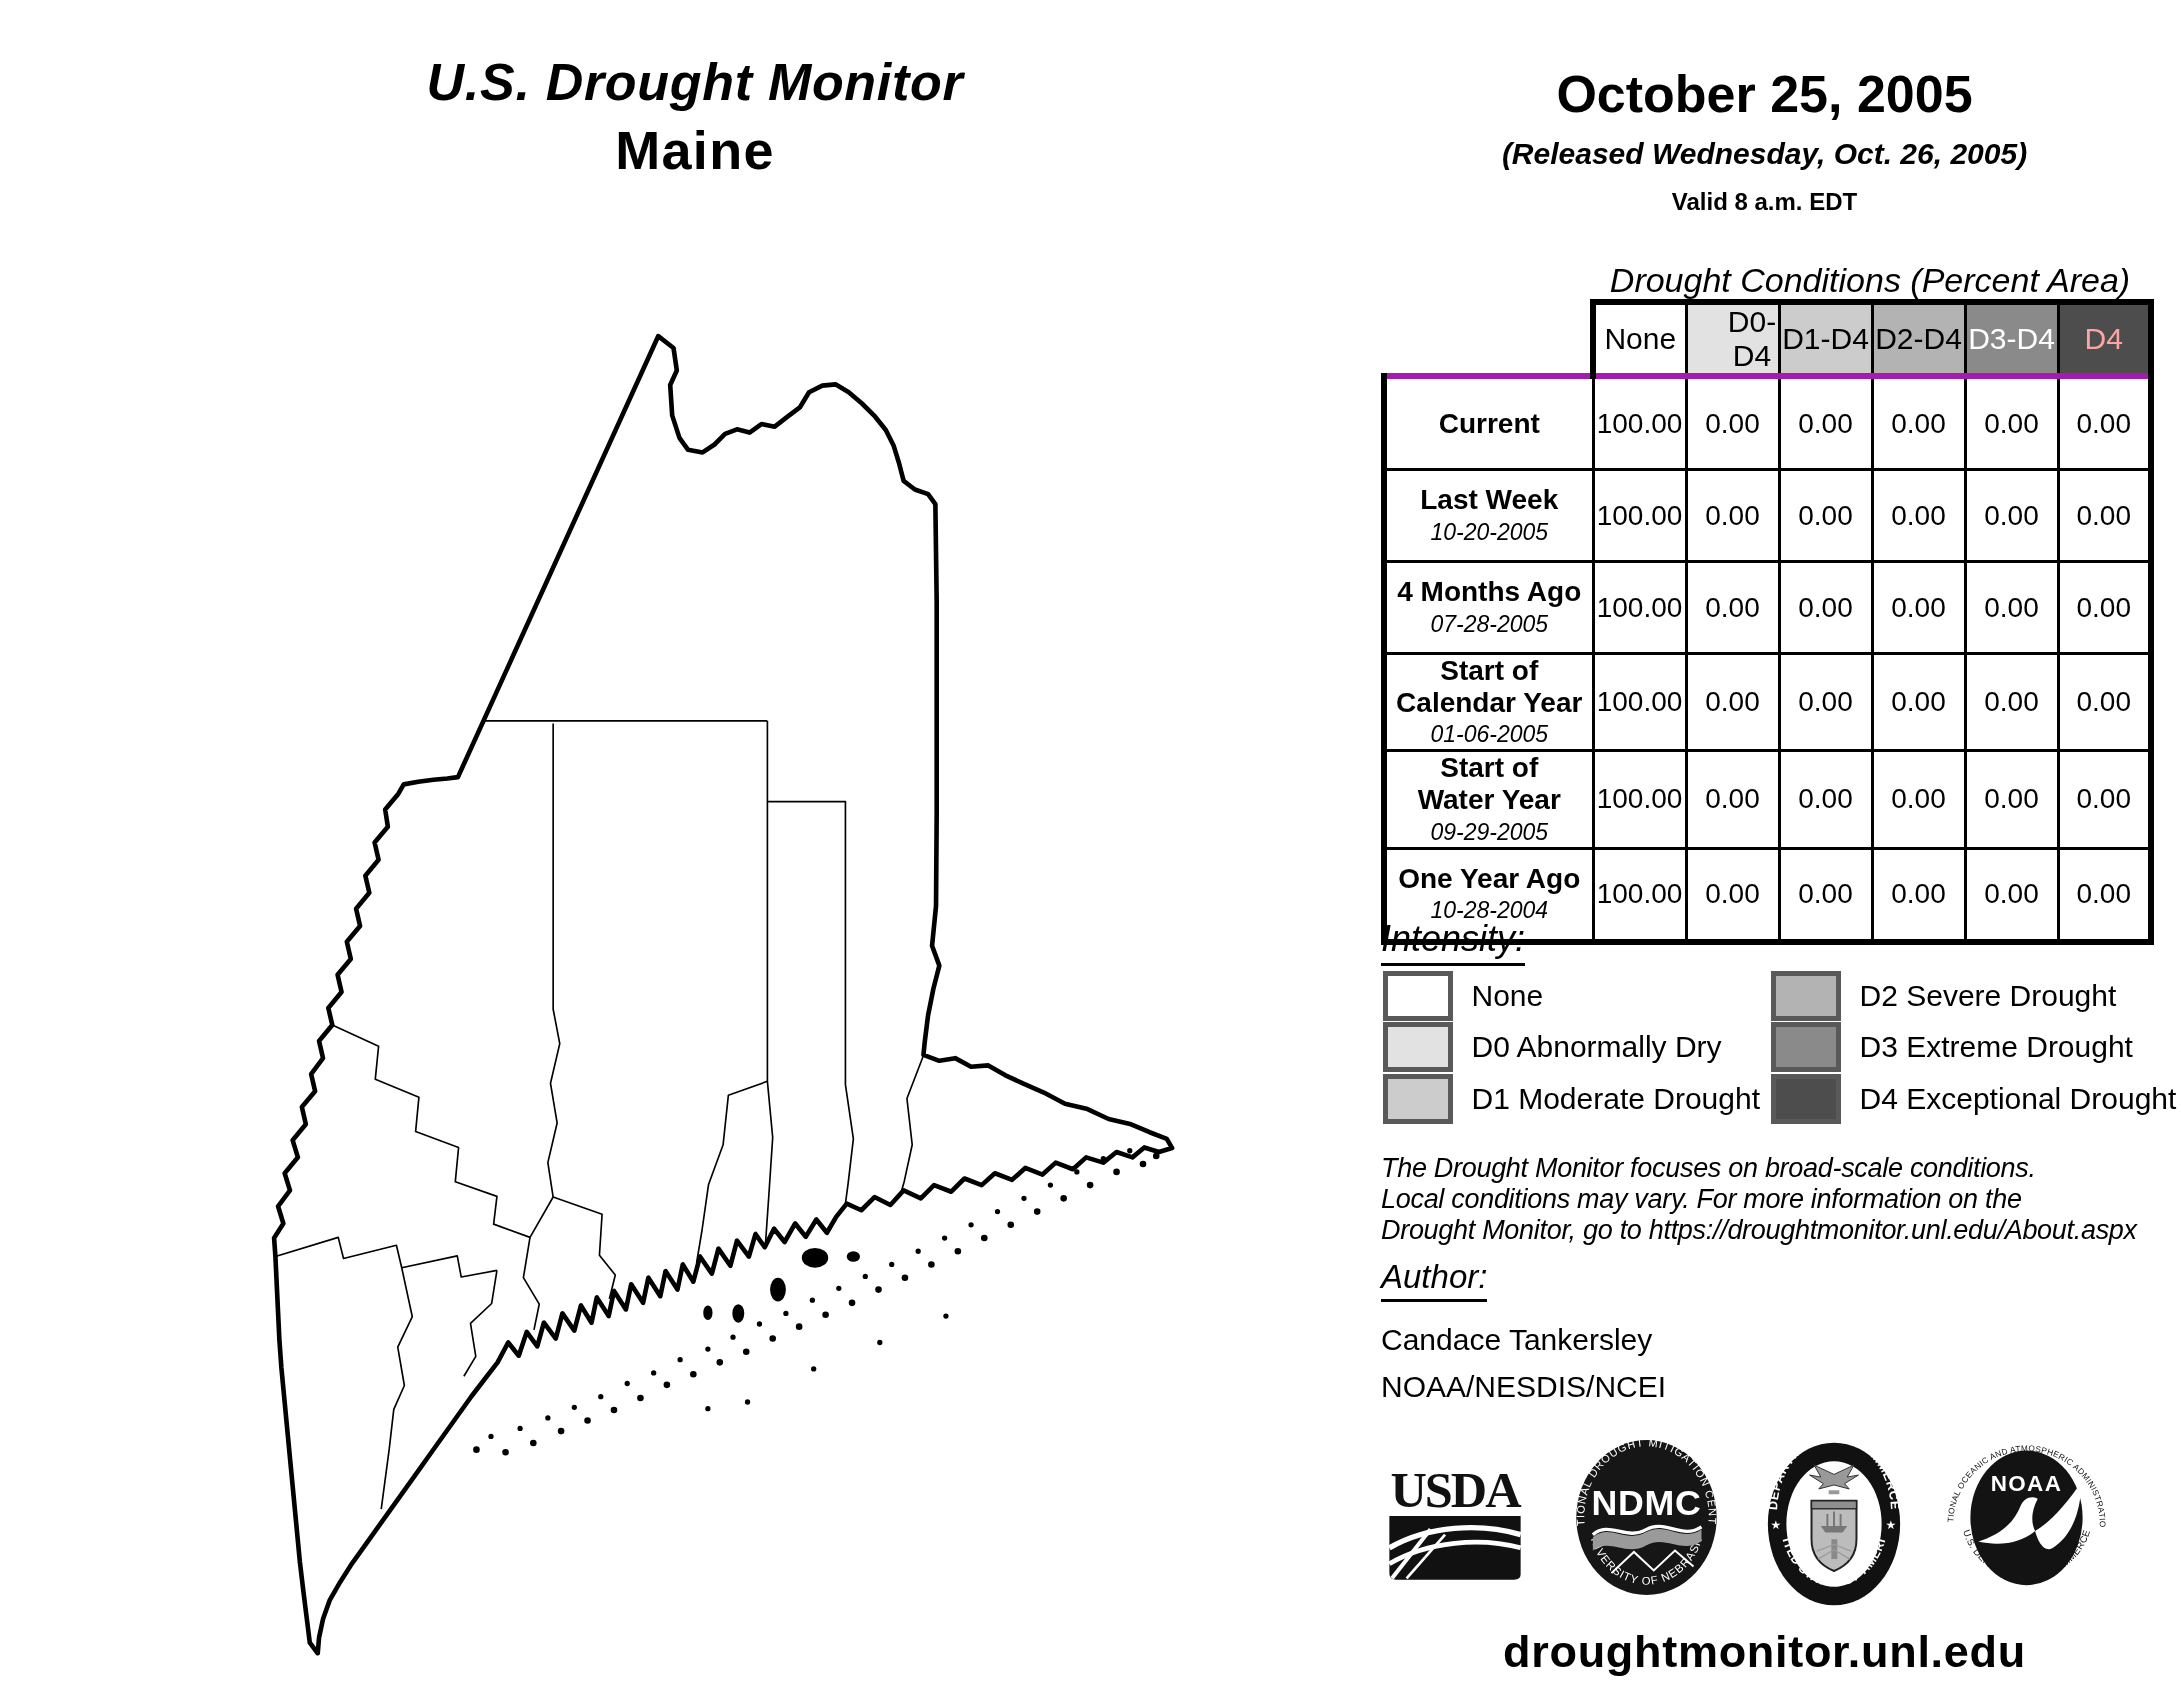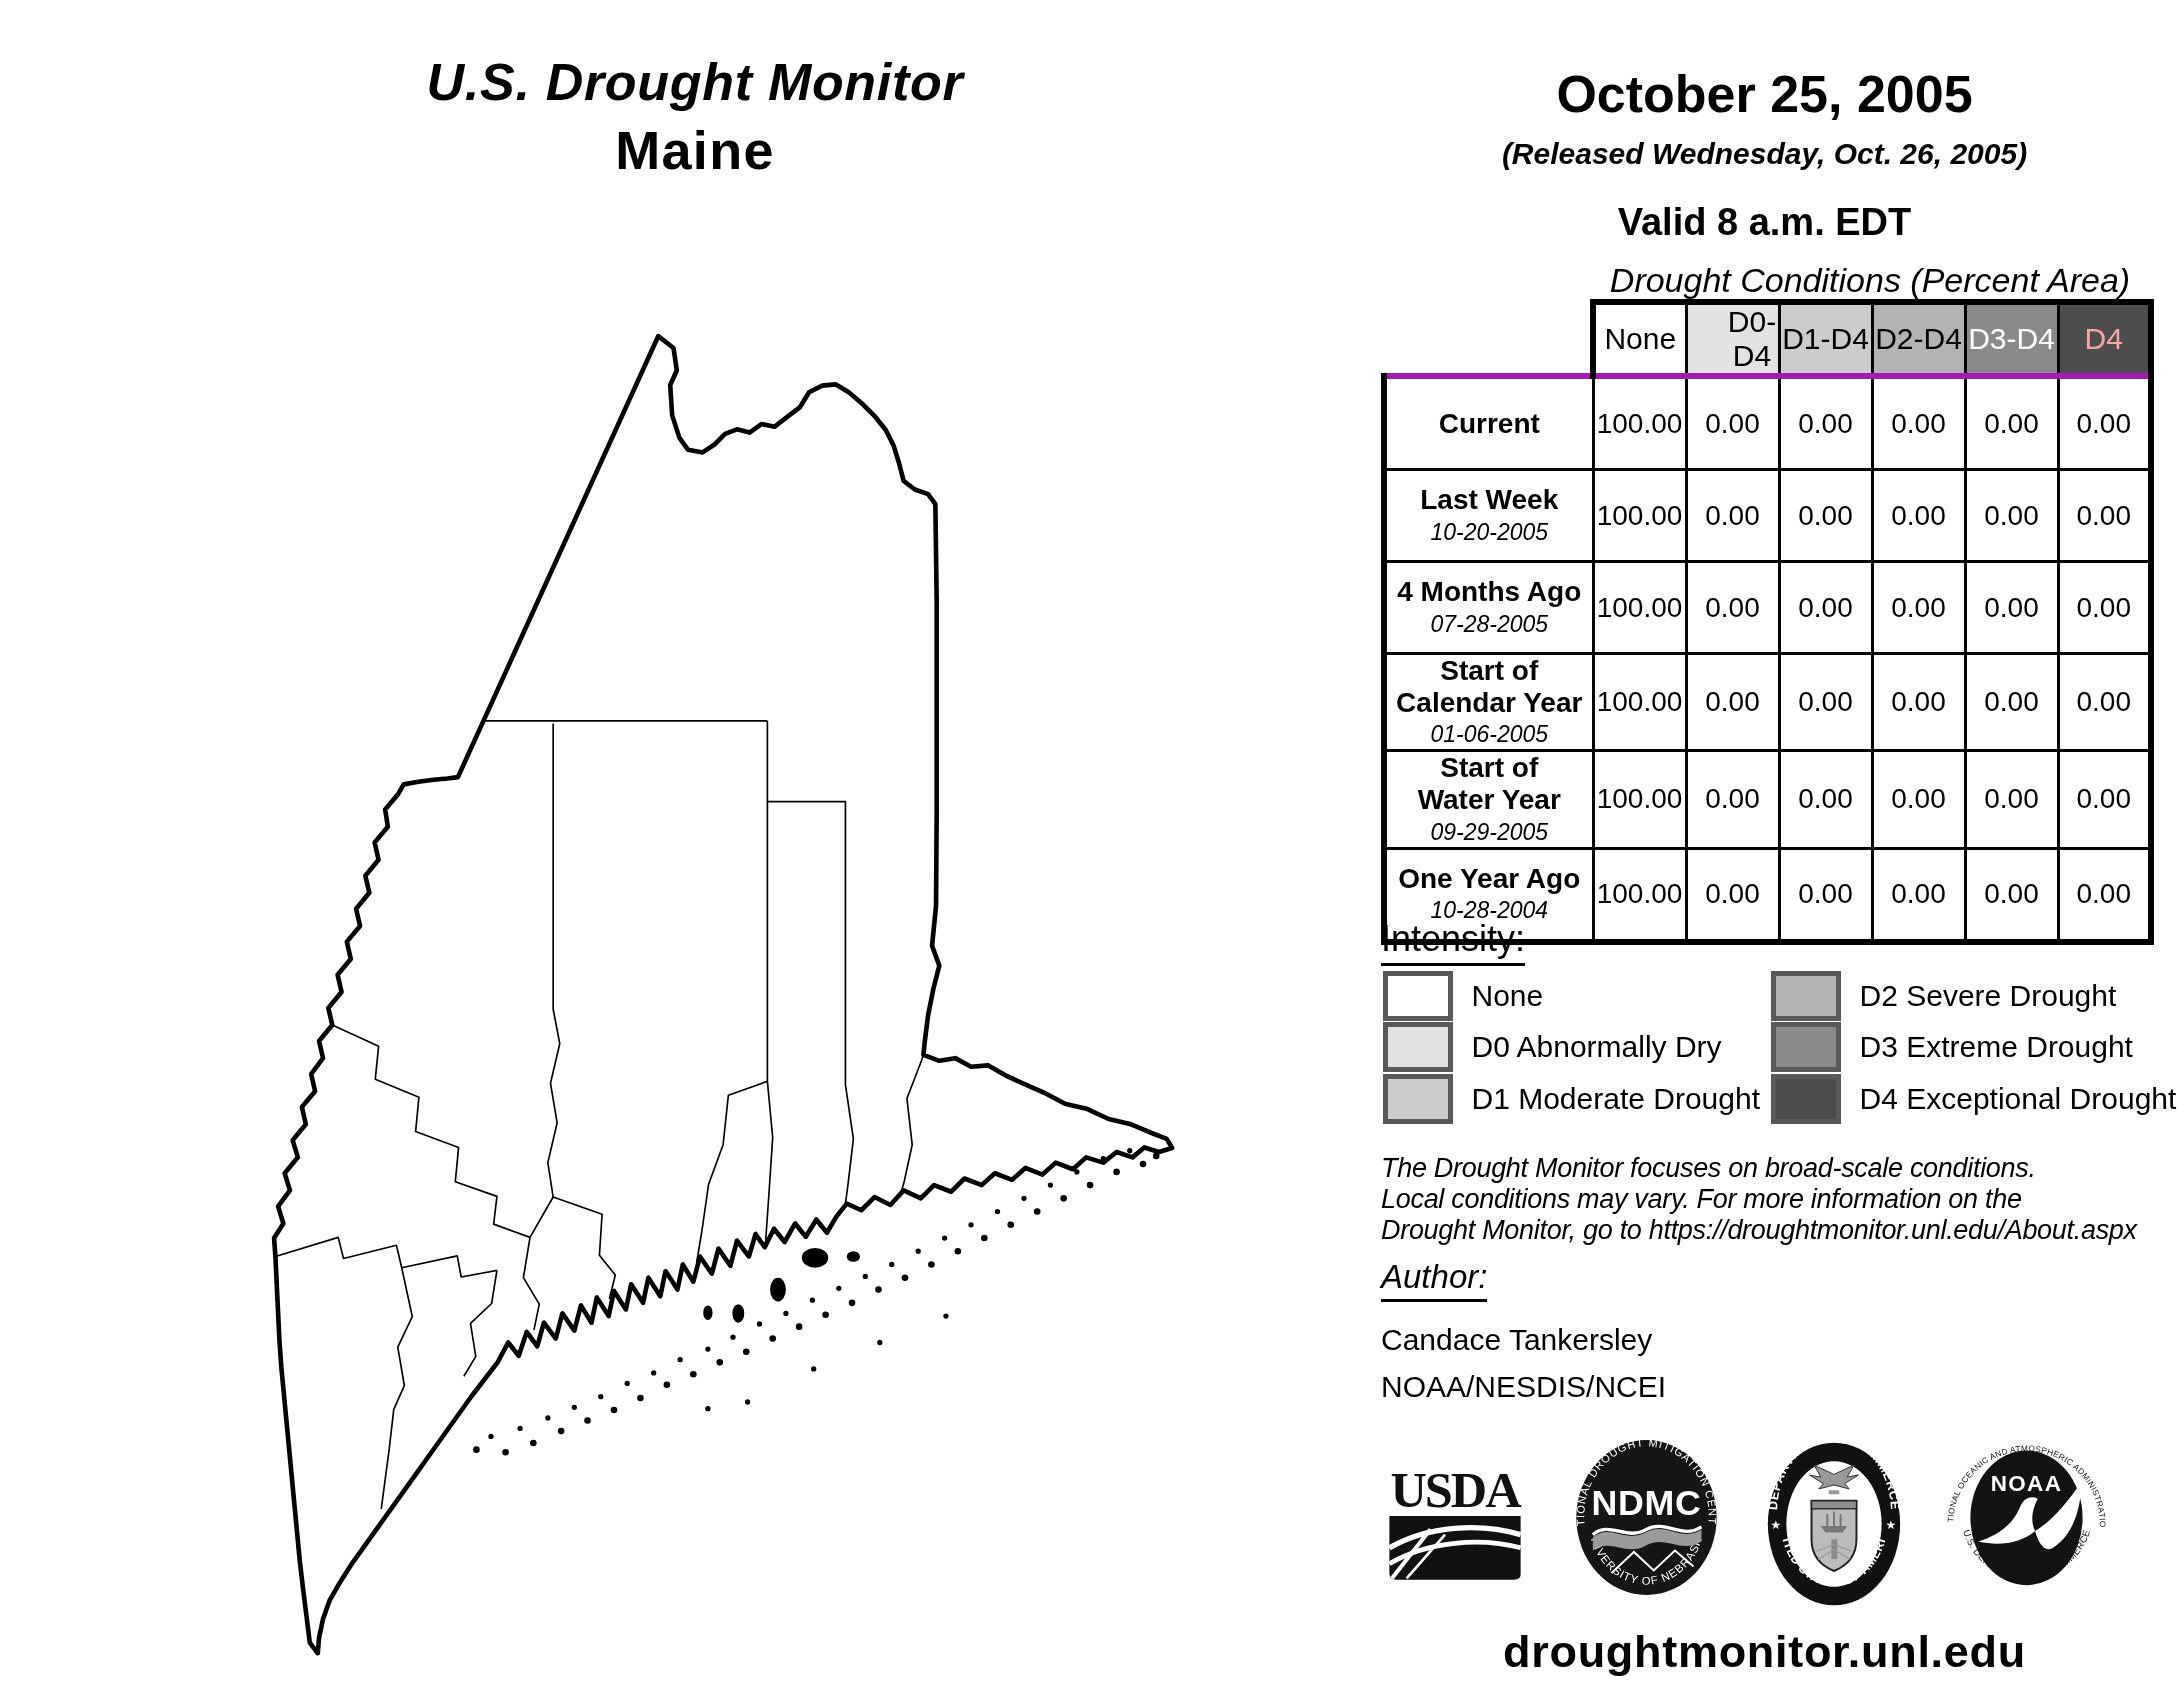--- a/index.html
+++ b/index.html
@@ -9,21 +9,21 @@
 
   
   #title-block{left:232px;top:52px;width:926px;text-align:center;}
   #title-line1{font-size:52px;font-weight:bold;font-style:italic;letter-spacing:0.7px;}
   #title-line2{font-size:54px;font-weight:bold;margin-top:6.6px;letter-spacing:1.3px;}
 
   
   #date-block{left:1381px;top:64px;width:767px;text-align:center;}
   #report-date{font-size:52px;font-weight:bold;}
   #released-line{font-size:30px;font-weight:bold;font-style:italic;margin-top:13.2px;}
-  #valid-line{font-size:38px;font-weight:bold;margin-top:30px;}
+  #valid-line{font-size:24px;font-weight:bold;margin-top:17px;}
 
   
   #table-caption{left:1590px;top:261px;width:560px;text-align:center;
                  font-size:34px;font-style:italic;}
   #dm-table{left:1381px;top:299px;}
   #dm-table table{border-collapse:collapse;table-layout:fixed;}
   #dm-table th,#dm-table td{text-align:center;vertical-align:middle;padding:0;}
   #dm-table thead th{border:3.3px solid #000;border-top:6px solid #000;height:54px;
                      font-size:30px;font-weight:normal;}
   #dm-table thead th.corner{border:none;background:#fff;}
@@ -33,21 +33,21 @@
   #dm-table tbody td:first-child{border-left:6px solid #000;}
   #dm-table tbody td:last-child{border-right:6px solid #000;}
   #dm-table tbody tr:first-child td{border-top:6px solid #a21caf;}
   #dm-table tbody tr:last-child td{border-bottom:6px solid #000;}
   .rl1{font-size:28px;font-weight:bold;line-height:32px;}
   .rl1:empty{display:none;}
   .rdate{font-size:23px;font-style:italic;line-height:29px;margin-top:1.3px;}
   .rdate:empty{display:none;}
 
   
-  #legend-heading{left:1381px;top:918px;font-size:36px;}
+  #legend-heading{left:1381px;top:918px;font-size:36px;font-style:italic;}
   .uline{display:inline-block;border-bottom:3.3px solid #000;padding-bottom:2.6px;}
   .legend-col{top:971px;}
   #legend-col-a{left:1383px;}
   #legend-col-b{left:1771px;}
   .legend-item{display:flex;align-items:center;height:50px;margin-bottom:1.3px;}
   .sw{width:70px;height:50px;border:5.3px solid #595959;box-sizing:border-box;flex:0 0 auto;}
   .legend-label{font-size:30px;margin-left:18.5px;white-space:nowrap;}
 
   
   #notes{left:1381px;top:1153px;width:787px;font-size:27px;font-style:italic;

